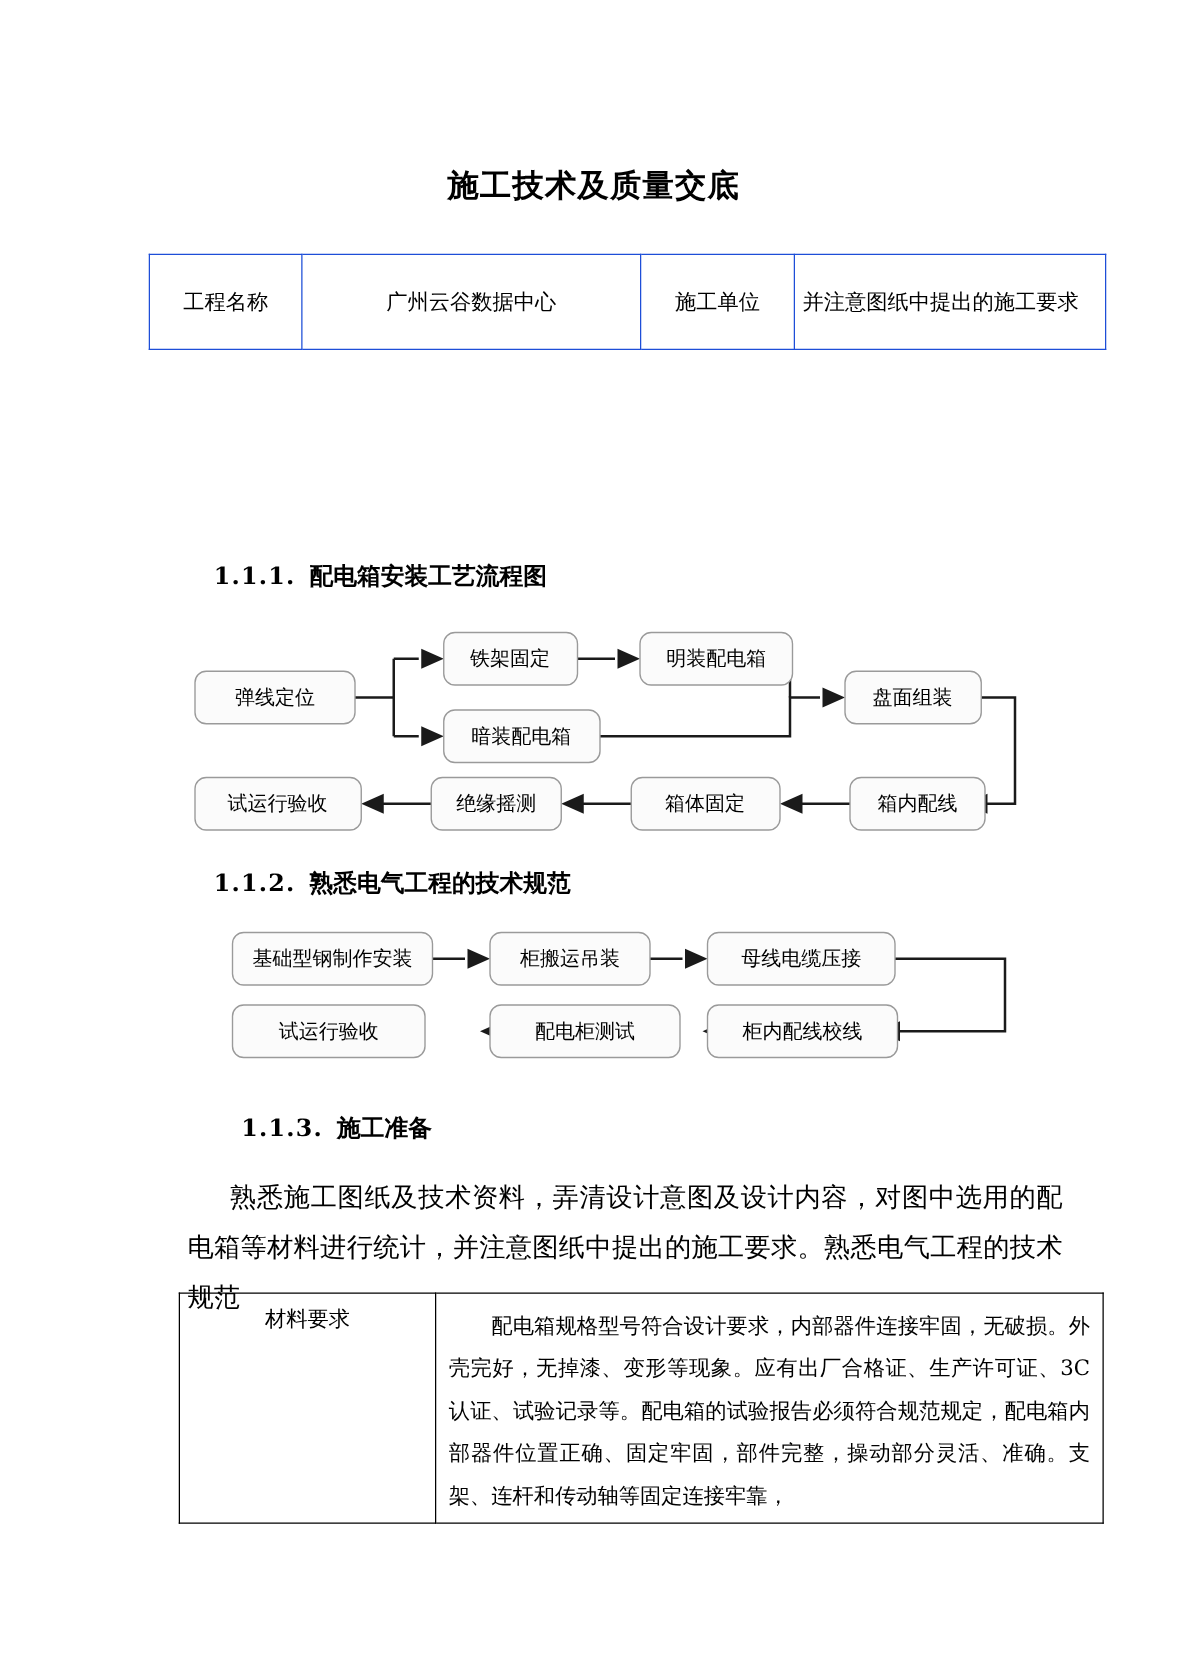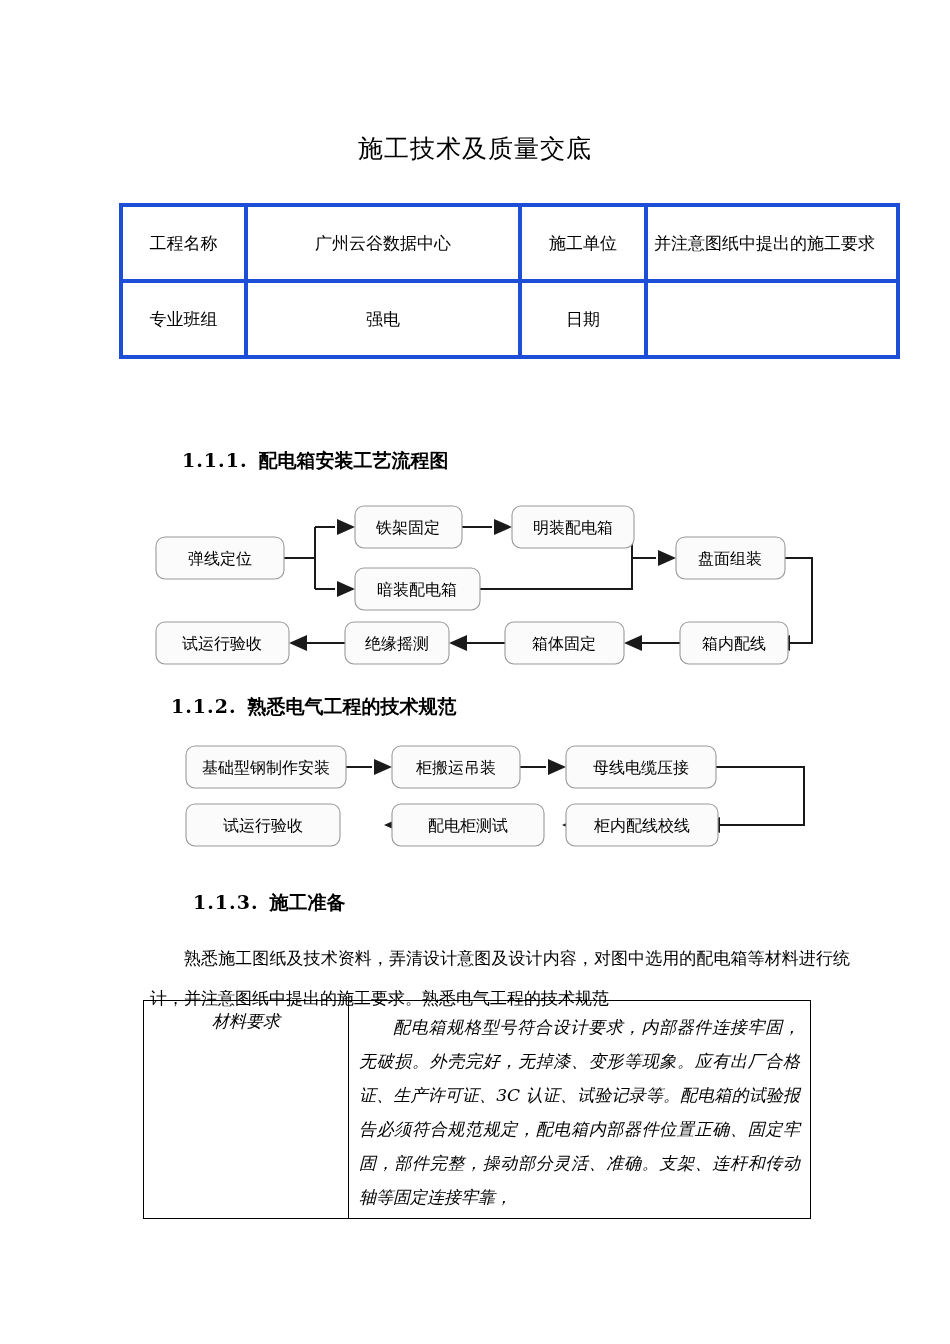--- a/index.html
+++ b/index.html
@@ -17,37 +17,37 @@
   }
 
   
   .doc-title {
     position: absolute;
     left: 0;
     top: 132px;
     width: 950px;
     text-align: center;
     font-family: "DejaVu Sans", "Liberation Sans", sans-serif;
-    font-weight: normal;
+    font-weight: bold;
     font-size: 25px;
     letter-spacing: 1px;
     color: #000;
   }
 
   
   .header-table {
     position: absolute;
     left: 119px;
     top: 203px;
     width: 714px;
     border-collapse: collapse;
     table-layout: fixed;
   }
   .header-table td {
-    border: 4px solid #1d4ed8;
+    border: 1px solid #1d4ed8;
     font-size: 17px;
     padding: 0 6px;
     vertical-align: middle;
     font-family: "DejaVu Serif", "Liberation Serif", serif;
   }
   .header-table tr { height: 76px; }
   .hc-label { width: 109px; text-align: center; }
   .hc-val-wide { width: 258px; text-align: center; }
   .hc-label2 { width: 110px; text-align: center; }
   .hc-val-last { width: 236px; text-align: left; padding-left: 8px; }
@@ -59,21 +59,21 @@
     font-weight: bold;
     font-size: 19px;
     white-space: nowrap;
   }
   .sec-heading .num {
     font-family: "DejaVu Serif", "Liberation Serif", serif;
     font-weight: bold;
     letter-spacing: 1px;
     margin-right: 11px;
   }
-  #heading-1 { left: 182px; top: 448px; }
+  #heading-1 { left: 171px; top: 448px; }
   #heading-2 { left: 171px; top: 694px; }
   #heading-3 { left: 171px; top: 890px; margin-left: 22px; }
 
   
   .flow {
     position: absolute;
   }
   #flow-1 { left: 140px; top: 498px; width: 680px; height: 170px; }
   #flow-2 { left: 170px; top: 742px; width: 660px; height: 110px; }
   .flow svg { display: block; }
@@ -96,36 +96,35 @@
     fill: none;
   }
   .farrow { fill: #1a1a1a; }
 
   
   .body-par {
     position: absolute;
     left: 150px;
     top: 938px;
     width: 700px;
-    font-size: 17px;
+    font-size: 21px;
     line-height: 40px;
     text-align: justify;
     text-indent: 34px;
     font-family: "DejaVu Serif", "Liberation Serif", serif;
   }
 
   
   .material-table {
     position: absolute;
     left: 143px;
-    top: 1000px;
-    width: 668px;
+    top: 1034px;
+    width: 740px;
     border-collapse: collapse;
     table-layout: fixed;
-    font-style: italic;
   }
   .material-table td {
     border: 1px solid #000;
     vertical-align: top;
     font-size: 17px;
     font-family: "DejaVu Serif", "Liberation Serif", serif;
   }
   .mt-label {
     width: 202px;
     text-align: center;
@@ -145,26 +144,20 @@
 <div class="doc-title">施工技术及质量交底</div>
 
 <table class="header-table">
   <tbody>
     <tr>
       <td class="hc-label">工程名称</td>
       <td class="hc-val-wide">广州云谷数据中心</td>
       <td class="hc-label2">施工单位</td>
       <td class="hc-val-last">并注意图纸中提出的施工要求</td>
     </tr>
-    <tr>
-      <td class="hc-label">专业班组</td>
-      <td class="hc-val-wide">强电</td>
-      <td class="hc-label2">日期</td>
-      <td class="hc-val-last"></td>
-    </tr>
   </tbody>
 </table>
 
 <div class="sec-heading" id="heading-1">
   <span class="num">1.1.1.</span><span>配电箱安装工艺流程图</span>
 </div>
 
 <div class="flow" id="flow-1">
   <svg width="680" height="170" viewBox="0 0 680 170" xmlns="http://www.w3.org/2000/svg">
 

